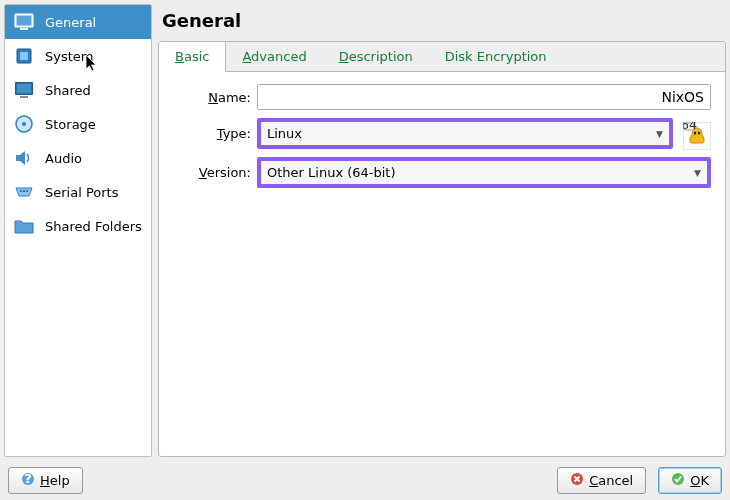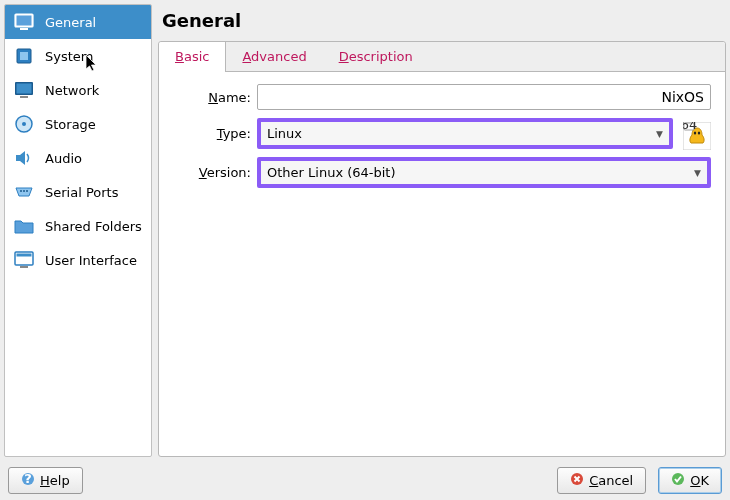--- a/index.html
+++ b/index.html
@@ -6,21 +6,21 @@
 body { background: #eeeeee; width: 730px; height: 500px; overflow: hidden; display: flex; flex-direction: column; }
 .main { display: flex; flex: 1; padding: 4px; gap: 6px; }
 .sidebar { width: 148px; background: #fff; border: 1px solid #c0c0c0; border-radius: 2px; overflow-y: auto; }
 .sidebar-item { display: flex; align-items: center; gap: 10px; padding: 6px 8px; cursor: pointer; }
 .sidebar-item.selected { background: #3d8ec9; color: #fff; }
 .sidebar-item .icon { width: 22px; height: 22px; display: flex; align-items: center; justify-content: center; flex-shrink: 0; }
 .content { flex: 1; display: flex; flex-direction: column; }
 .page-title { font-size: 18px; font-weight: bold; padding: 6px 4px 10px 4px; }
 .tab-container { flex: 1; background: #fff; border: 1px solid #b8b8b8; border-radius: 3px; display: flex; flex-direction: column; }
 .tab-bar { display: flex; background: #eee; border-bottom: 1px solid #b8b8b8; border-radius: 3px 3px 0 0; }
-.tab { padding: 7px 16px; cursor: pointer; color: #be185d; position: relative; }
+.tab { padding: 7px 16px; cursor: pointer; color: #15803d; position: relative; }
 .tab.active { background: #fff; border-right: 1px solid #b8b8b8; margin-bottom: -1px; border-radius: 3px 0 0 0; }
 .tab:not(.active) { }
 .tab .ul { text-decoration: underline; }
 .tab-content { padding: 12px 14px; flex: 1; }
 .form-row { display: flex; align-items: center; margin-bottom: 8px; gap: 6px; }
 .form-label { width: 54px; text-align: right; margin-left: 24px; }
 .form-label .ul { text-decoration: underline; }
 input.text-input { flex: 1; padding: 4px 6px; border: 1px solid #aaa; border-radius: 2px; background: #fff; font-size: 14px; text-align: right; }
 .combo { flex: 1; display: flex; align-items: center; justify-content: space-between; padding: 4px 6px; border: 4px solid #8b5cf6; border-radius: 2px; background: #f6f6f6; cursor: pointer; }
 .combo-arrow { font-size: 9px; color: #555; }
@@ -57,21 +57,21 @@
       <span>System</span>
     </div>
     <div class="sidebar-item">
       <span class="icon">
         <svg width="22" height="22" viewBox="0 0 22 22">
             <rect x="2" y="3" width="18" height="13" rx="1" fill="#1a5a8e"></rect>
             <rect x="3.5" y="4.5" width="15" height="10" fill="#3d8ec9"></rect>
             <rect x="7" y="17" width="8" height="2" fill="#888"></rect>
           </svg>
       </span>
-      <span>Network</span>
+      <span>Shared</span>
     </div>
     <div class="sidebar-item">
       <span class="icon">
         <svg width="22" height="22" viewBox="0 0 22 22">
             <circle cx="11" cy="11" r="8" fill="#cde6f7" stroke="#2d7fc1" stroke-width="1.5"></circle>
             <circle cx="11" cy="11" r="2" fill="#2d7fc1"></circle>
           </svg>
       </span>
       <span>Storage</span>
     </div>
@@ -96,39 +96,30 @@
       <span>Serial Ports</span>
     </div>
     <div class="sidebar-item">
       <span class="icon">
         <svg width="22" height="22" viewBox="0 0 22 22">
             <path d="M2 6 L8 6 L10 8 L20 8 L20 18 L2 18 Z" fill="#5aa0db" stroke="#2d7fc1"></path>
           </svg>
       </span>
       <span>Shared Folders</span>
     </div>
-    <div class="sidebar-item">
-      <span class="icon">
-        <svg width="22" height="22" viewBox="0 0 22 22">
-            <rect x="2" y="3" width="18" height="13" rx="1" fill="#fff" stroke="#2d7fc1" stroke-width="1.5"></rect>
-            <rect x="3.5" y="4.5" width="15" height="3" fill="#3d8ec9"></rect>
-            <rect x="7" y="17" width="8" height="2" fill="#888"></rect>
-          </svg>
-      </span>
-      <span>User Interface</span>
-    </div>
   </div>
 
   <div class="content">
     <div class="page-title">General</div>
     <div class="tab-container">
       <div class="tab-bar">
         <div class="tab active"><span class="ul">B</span><span>asic</span></div>
         <div class="tab"><span class="ul">A</span><span>dvanced</span></div>
         <div class="tab"><span class="ul">D</span><span>escription</span></div>
+        <div class="tab"><span>Disk Encryption</span></div>
       </div>
       <div class="tab-content">
         <div class="form-row">
           <div class="form-label"><span class="ul">N</span><span>ame:</span></div>
           <input class="text-input" value="NixOS" style="">
         </div>
         <div class="form-row">
           <div class="form-label"><span class="ul">T</span><span>ype:</span></div>
           <div class="combo">
             <span>Linux</span>

